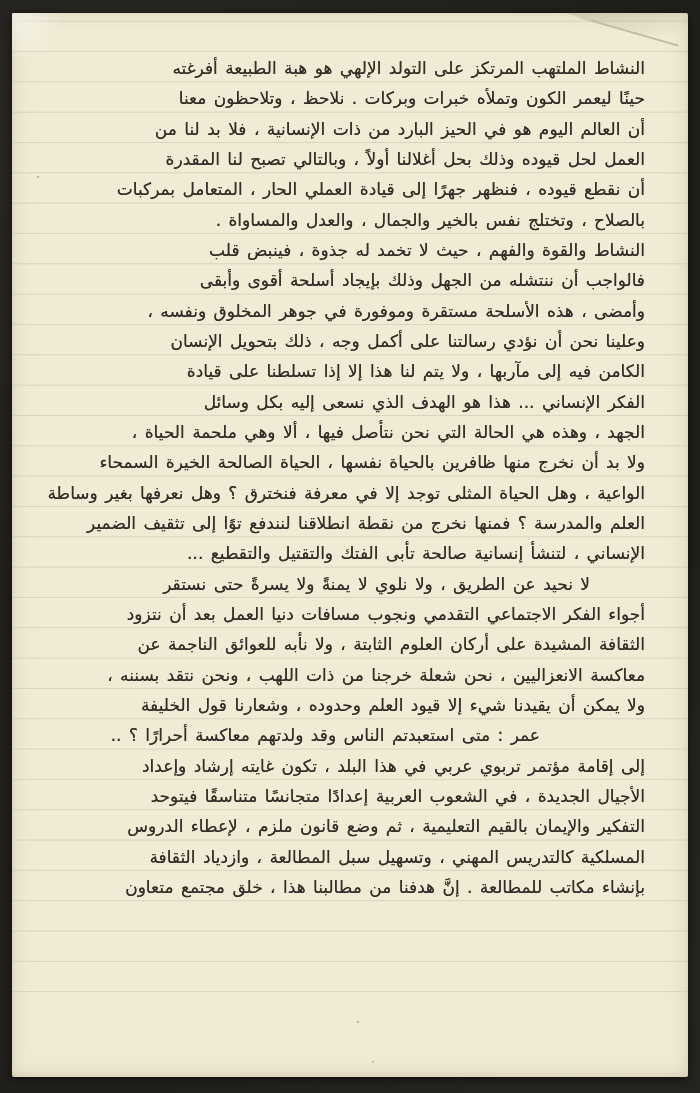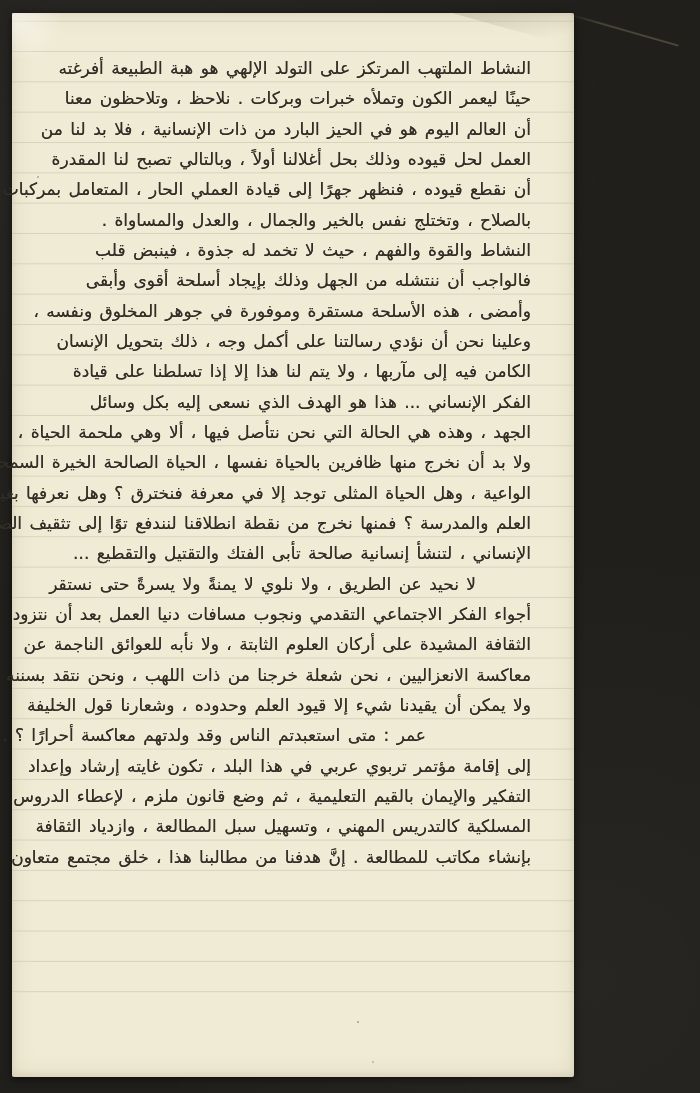--- a/index.html
+++ b/index.html
@@ -12,21 +12,21 @@
   body{
     width:700px;height:1093px;
     background:var(--backdrop);
     background-image:
       radial-gradient(circle at 18% 12%, rgba(255,255,255,0.035), transparent 45%),
       radial-gradient(circle at 85% 90%, rgba(255,255,255,0.03), transparent 40%);
     position:relative;overflow:hidden;
     font-family:"DejaVu Sans", sans-serif;
   }
   .paper{
-    position:absolute;left:12px;top:13px;width:562px;height:1064px;
+    position:absolute;left:12px;top:13px;width:676px;height:1064px;
     background:var(--paper);
     border-radius:2px;
     box-shadow:
       inset 0 0 22px rgba(125,112,80,0.16),
       inset 0 -2px 6px rgba(110,100,70,0.12),
       0 2px 9px rgba(0,0,0,0.6);
   }
   .rules{
     position:absolute;left:0;right:0;top:0;height:985px;
     background-image:linear-gradient(to bottom,
@@ -98,17 +98,18 @@
       <div class="line">الواعية ، وهل الحياة المثلى توجد إلا في معرفة فنخترق ؟ وهل نعرفها بغير وساطة</div>
       <div class="line">العلم والمدرسة ؟ فمنها نخرج من نقطة انطلاقنا لنندفع توًا إلى تثقيف الضمير</div>
       <div class="line">الإنساني ، لتنشأ إنسانية صالحة تأبى الفتك والتقتيل والتقطيع ...</div>
       <div class="line" style="padding-right: 55px;">لا نحيد عن الطريق ، ولا نلوي لا يمنةً ولا يسرةً حتى نستقر</div>
       <div class="line">أجواء الفكر الاجتماعي التقدمي ونجوب مسافات دنيا العمل بعد أن نتزود</div>
       <div class="line">الثقافة المشيدة على أركان العلوم الثابتة ، ولا نأبه للعوائق الناجمة عن</div>
       <div class="line">معاكسة الانعزاليين ، نحن شعلة خرجنا من ذات اللهب ، ونحن نتقد بسننه ،</div>
       <div class="line">ولا يمكن أن يقيدنا شيء إلا قيود العلم وحدوده ، وشعارنا قول الخليفة</div>
       <div class="line" style="padding-right: 105px;">عمر : متى استعبدتم الناس وقد ولدتهم معاكسة أحرارًا ؟ ..</div>
       <div class="line">إلى إقامة مؤتمر تربوي عربي في هذا البلد ، تكون غايته إرشاد وإعداد</div>
+      <div class="line">الأجيال الجديدة ، في الشعوب العربية إعدادًا متجانسًا متناسقًا فيتوحد</div>
       <div class="line">التفكير والإيمان بالقيم التعليمية ، ثم وضع قانون ملزم ، لإعطاء الدروس</div>
       <div class="line">المسلكية كالتدريس المهني ، وتسهيل سبل المطالعة ، وازدياد الثقافة</div>
       <div class="line">بإنشاء مكاتب للمطالعة . إنَّ هدفنا من مطالبنا هذا ، خلق مجتمع متعاون</div>
     </div>
 </div>
 
 </body></html>

